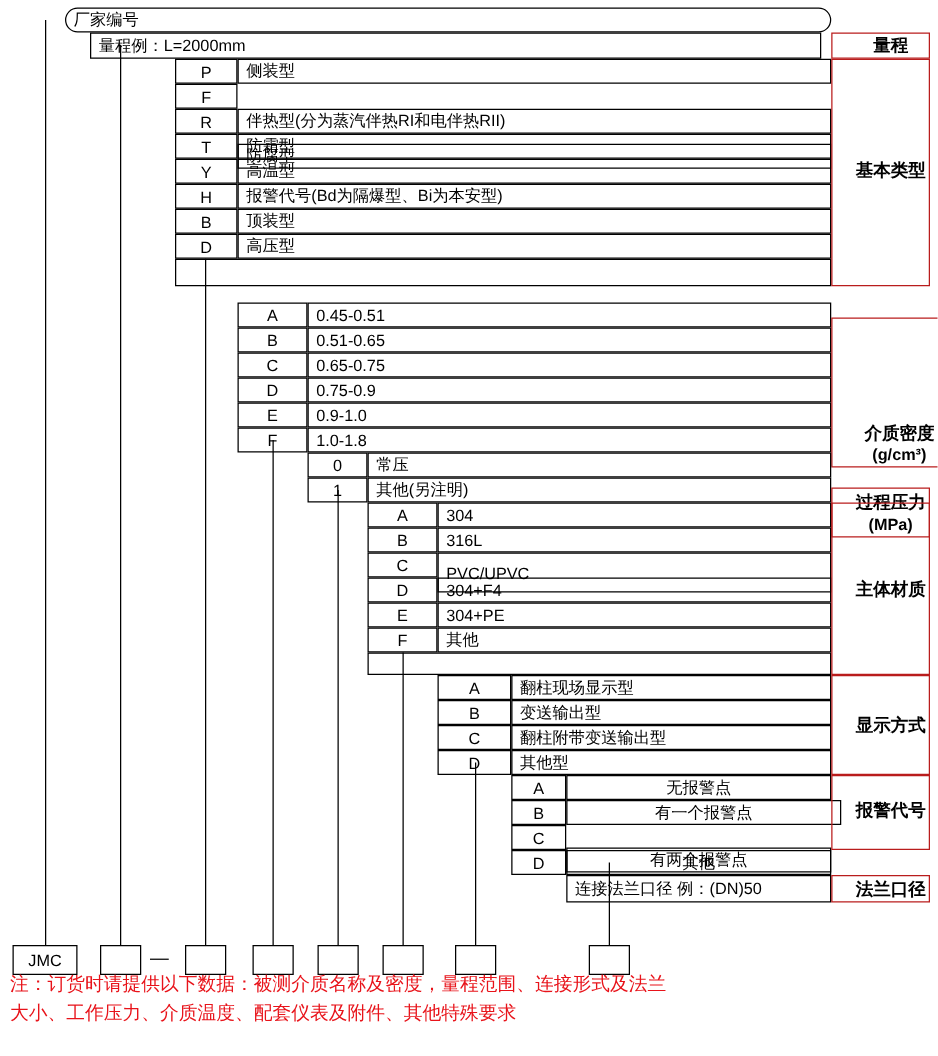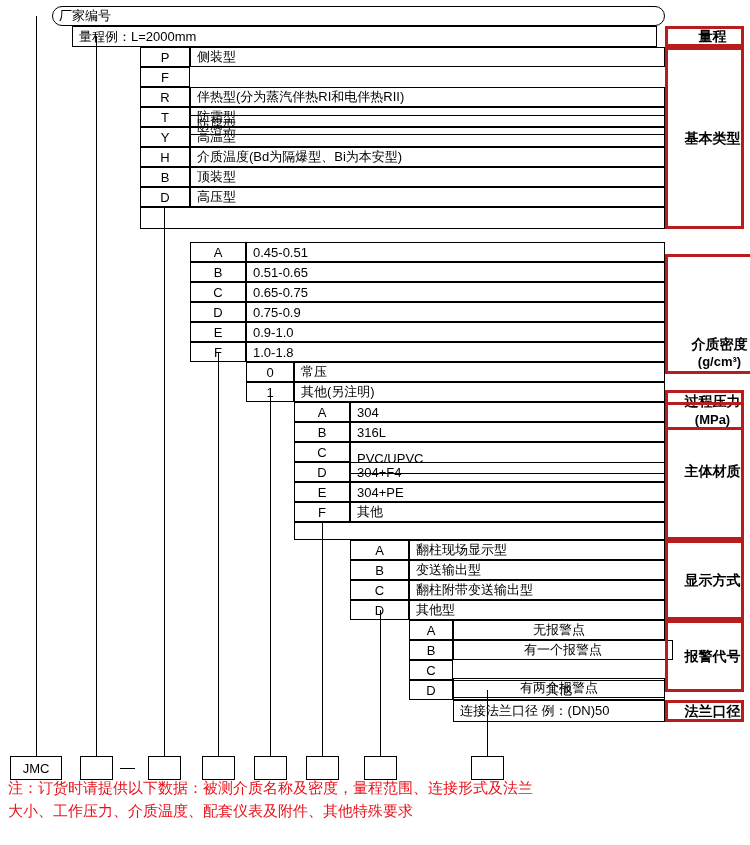--- a/index.html
+++ b/index.html
@@ -18,21 +18,21 @@
   .cell{position:absolute;box-sizing:border-box;display:flex;align-items:center;}
   .bx{border:1px solid #000;}
   .lbl{justify-content:center;}
   .txt{padding-left:6px;}
 
   
   .vline{position:absolute;width:1px;background:#000;}
 
   
   .rlabel{
-    position:absolute;box-sizing:border-box;border:3px solid #b91c1c;
+    position:absolute;box-sizing:border-box;border:1px solid #b91c1c;
     display:flex;flex-direction:column;align-items:center;justify-content:center;
     font-weight:bold;font-size:14px;line-height:1.35;padding-left:16px;
   }
   .rlabel small{font-weight:bold;font-size:13px;}
 
   
   .codebox{
     position:absolute;box-sizing:border-box;border:1px solid #000;
     display:flex;align-items:center;justify-content:center;
     height:24px;font-size:13px;
@@ -92,40 +92,40 @@
       <span>Y</span>
     </div>
   <div class="cell bx txt" style="left:190px;top:127px;width:475px;height:20px;">
       <span>高温型</span>
     </div>
 
   <div class="cell bx lbl" style="left:140px;top:147px;width:50px;height:20px;">
       <span>H</span>
     </div>
   <div class="cell bx txt" style="left:190px;top:147px;width:475px;height:20px;">
-      <span>介质温度(Bd为隔爆型、Bi为本安型)</span>
+      <span>报警代号(Bd为隔爆型、Bi为本安型)</span>
     </div>
 
   <div class="cell bx lbl" style="left:140px;top:167px;width:50px;height:20px;">
       <span>B</span>
     </div>
   <div class="cell bx txt" style="left:190px;top:167px;width:475px;height:20px;">
       <span>顶装型</span>
     </div>
 
   <div class="cell bx lbl" style="left:140px;top:187px;width:50px;height:20px;">
       <span>D</span>
     </div>
   <div class="cell bx txt" style="left:190px;top:187px;width:475px;height:20px;">
       <span>高压型</span>
     </div>
 
   <div class="cell bx" style="left:140px;top:207px;width:525px;height:22px;"></div>
 
-  <div class="rlabel" style="left:665px;top:47px;width:79px;height:182px;">
+  <div class="rlabel" style="left:665px;top:47px;width:79px;height:182px;font-family:Liberation Serif, serif;">
     <span>基本类型</span>
   </div>
 
   <div class="cell bx lbl" style="left:190px;top:242px;width:56px;height:20px;">
       <span>A</span>
     </div>
   <div class="cell bx txt" style="left:246px;top:242px;width:419px;height:20px;">
       <span>0.45-0.51</span>
     </div>
 
@@ -289,21 +289,21 @@
       <span>有两个报警点</span>
     </div>
 
   <div class="cell bx lbl" style="left:409px;top:680px;width:44px;height:20px;">
       <span>D</span>
     </div>
   <div class="cell bx lbl" style="left:453px;top:680px;width:212px;height:20px;">
       <span>其他</span>
     </div>
 
-  <div class="rlabel" style="left:665px;top:620px;width:79px;height:72px;">
+  <div class="rlabel" style="left:665px;top:620px;width:79px;height:60px;font-family:Liberation Serif, serif;">
     <span>报警代号</span>
   </div>
 
   <div class="cell bx txt" style="left:453px;top:700px;width:212px;height:22px;">
     <span>连接法兰口径 例：(DN)50</span>
   </div>
   <div class="rlabel" style="left:665px;top:700px;width:79px;height:22px;">
     <span>法兰口径</span>
   </div>
 

